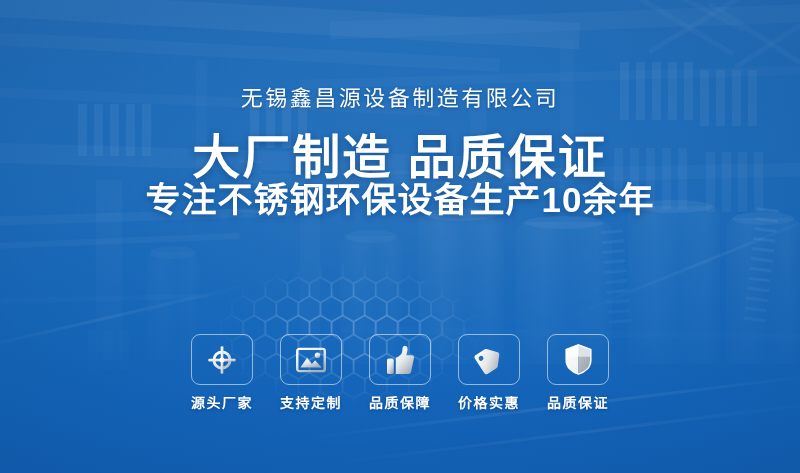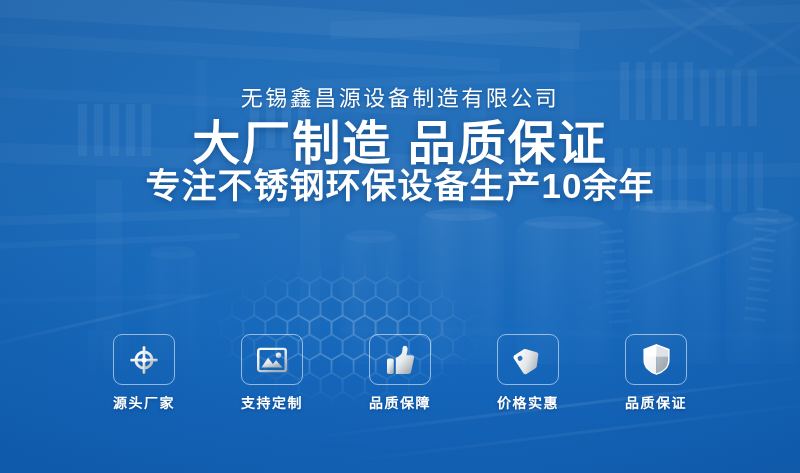--- a/index.html
+++ b/index.html
@@ -211,21 +211,21 @@
     font-size: 22px;
     line-height: 1;
     letter-spacing: 2.5px;
     color: #ffffff;
     font-weight: 400;
     text-shadow: 0 1px 3px rgba(6,46,96,0.45);
     white-space: nowrap;
   }
 
   .headline {
-    margin-top: 10px;
+    margin-top: 24px;
     font-size: 48px;
     line-height: 1;
     font-weight: bold;
     color: #ffffff;
     letter-spacing: 2px;
     text-shadow: 0 2px 7px rgba(6,46,96,0.48);
     white-space: nowrap;
   }
 
   .subheadline {
@@ -238,21 +238,21 @@
     white-space: nowrap;
   }
 
   .features {
     position: absolute;
     left: 0;
     right: 0;
     top: 334px;
     display: flex;
     justify-content: center;
-    gap: 66px;
+    gap: 27px;
   }
   .feature {
     width: 62px;
     display: flex;
     flex-direction: column;
     align-items: center;
   }
   .icon-box {
     width: 62px;
     height: 51px;

